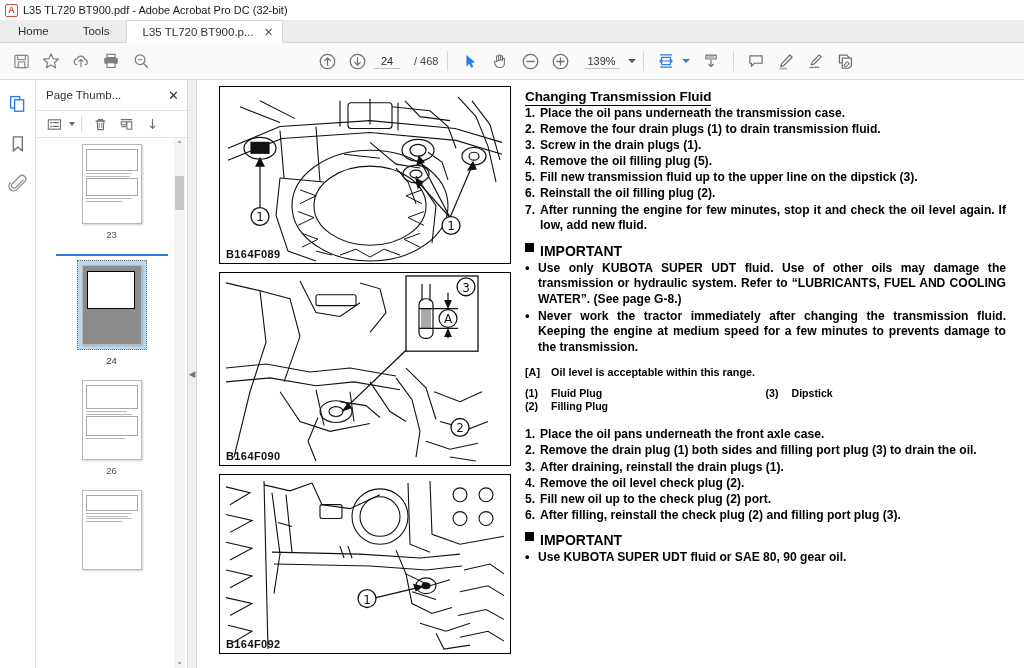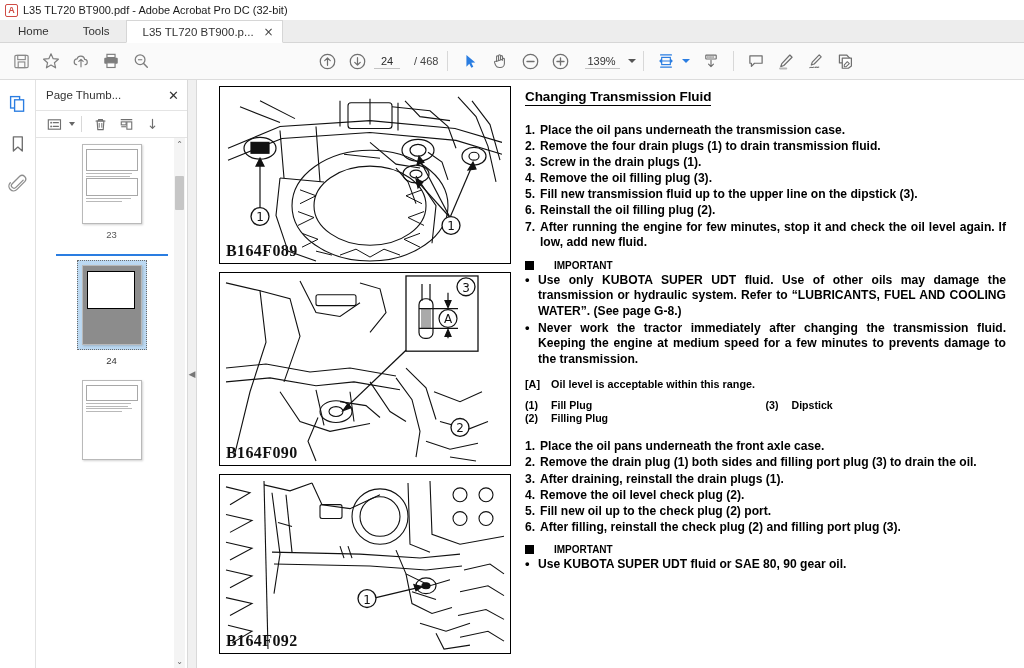--- a/index.html
+++ b/index.html
@@ -166,41 +166,41 @@
     width: 100%; background: #ffffff; padding: 6px 18px 0 22px;
     display: flex; gap: 14px;
   }
   .col-left { width: 292px; flex: 0 0 292px; display: flex; flex-direction: column; gap: 8px; }
   .col-right { flex: 1; padding-top: 1px; }
 
   .figure {
     border: 1px solid #000; background: #fff; position: relative; overflow: hidden;
   }
   .fig-code {
-    position: absolute; left: 6px; bottom: 3px; font-size: 16px;
-    font-weight: bold; color: #111; font-family: Liberation Serif, serif;
+    position: absolute; left: 6px; bottom: 3px; font-size: 11px;
+    font-weight: bold; color: #111; font-family: Liberation Sans, sans-serif;
     letter-spacing: 0.4px;
   }
   .fig-svg { display: block; width: 100%; height: 100%; }
 
   
   .doc-h {
     font-size: 13.5px; font-weight: bold; color: #000; border-bottom: 1.5px solid #000;
-    display: inline-block; padding-bottom: 1px; margin-bottom: 17px; letter-spacing: -0.1px;
+    display: inline-block; padding-bottom: 1px; margin-bottom: 0; letter-spacing: -0.1px;
   }
   .doc-list { list-style: none; }
   .doc-li {
     display: flex; font-size: 12.1px; font-weight: bold; color: #000;
     line-height: 1.29; margin-bottom: 0.5px;
   }
   .doc-li .num { width: 15px; flex: 0 0 15px; }
   .doc-li .txt { flex: 1; }
   .doc-li .txt.just { text-align: justify; }
   .imp-head {
-    display: flex; align-items: center; gap: 20px; font-size: 10px;
+    display: flex; align-items: flex-start; gap: 6px; font-size: 14px;
     font-weight: bold; margin: 9px 0 2px;
   }
   .imp-sq { width: 9px; height: 9px; background: #000; display: inline-block; }
   .imp-li { display: flex; font-size: 12.1px; font-weight: bold; line-height: 1.29; margin-bottom: 1px; }
   .imp-li .bullet { width: 13px; flex: 0 0 13px; font-size: 13px; line-height: 1.15; }
   .imp-li .txt { flex: 1; }
   .imp-li .txt.just { text-align: justify; }
   .note-a {
     display: flex; font-size: 10.8px; font-weight: bold; margin-top: 11px; color: #000;
   }
@@ -445,20 +445,34 @@
           <div class="thumb-outer">
             <div class="thumb-card">
               <div class="mini-shade"></div>
               <div class="mini-inner-page"></div>
             </div>
           </div>
           <div class="thumb-label">24</div>
         </div>
 
 
+        <div class="thumb-wrap">
+          <div class="thumb-outer">
+            <div class="thumb-card">
+              <div class="mini">
+                <div class="blk" style="height:24px"></div>
+                <div class="ln" style="width:80%"></div>
+                  <div class="ln" style="width:90%"></div>
+                <div class="blk" style="height:20px"></div>
+                <div class="ln" style="width:75%"></div>
+              </div>
+            </div>
+          </div>
+          <div class="thumb-label">26</div>
+        </div>
 
         <div class="thumb-wrap">
           <div class="thumb-outer">
             <div class="thumb-card">
               <div class="mini">
                 <div class="blk" style="height:16px"></div>
                 <div class="ln" style="width:88%"></div>
                   <div class="ln" style="width:82%"></div>
                 <div class="ln" style="width:90%"></div>
                   <div class="ln" style="width:70%"></div>
@@ -673,21 +687,21 @@
             <li class="doc-li">
                 <span class="num">2.</span>
                 <span class="txt">Remove the four drain plugs (1) to drain transmission fluid.</span>
               </li>
             <li class="doc-li">
                 <span class="num">3.</span>
                 <span class="txt">Screw in the drain plugs (1).</span>
               </li>
             <li class="doc-li">
                 <span class="num">4.</span>
-                <span class="txt">Remove the oil filling plug (3).</span>
+                <span class="txt">Remove the oil filling plug (5).</span>
               </li>
             <li class="doc-li">
                 <span class="num">5.</span>
                 <span class="txt just">Fill new transmission fluid up to the upper line on the dipstick (3).</span>
               </li>
             <li class="doc-li">
                 <span class="num">6.</span>
                 <span class="txt">Reinstall the oil filling plug (2).</span>
               </li>
             <li class="doc-li">
@@ -711,21 +725,21 @@
 
           <div class="note-a">
             <span class="tag">[A]</span>
             <span>Oil level is acceptable within this range.</span>
           </div>
 
           <div class="legend">
             <div class="legend-col">
               <div class="legend-row">
                   <span class="k">(1)</span>
-                  <span>Fill Plug</span>
+                  <span>Fluid Plug</span>
                 </div>
               <div class="legend-row">
                   <span class="k">(2)</span>
                   <span>Filling Plug</span>
                 </div>
             </div>
             <div class="legend-col">
               <div class="legend-row">
                   <span class="k">(3)</span>
                   <span>Dipstick</span>

